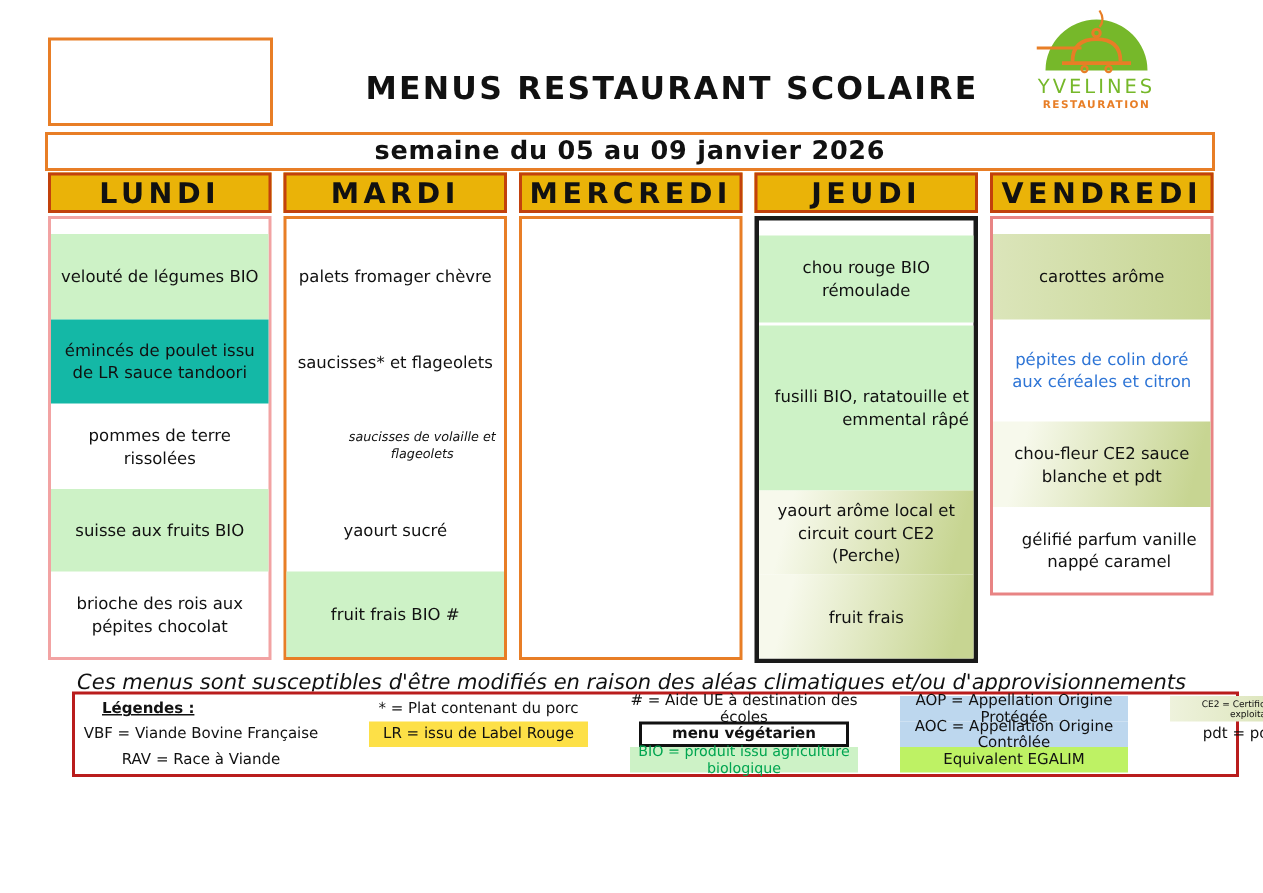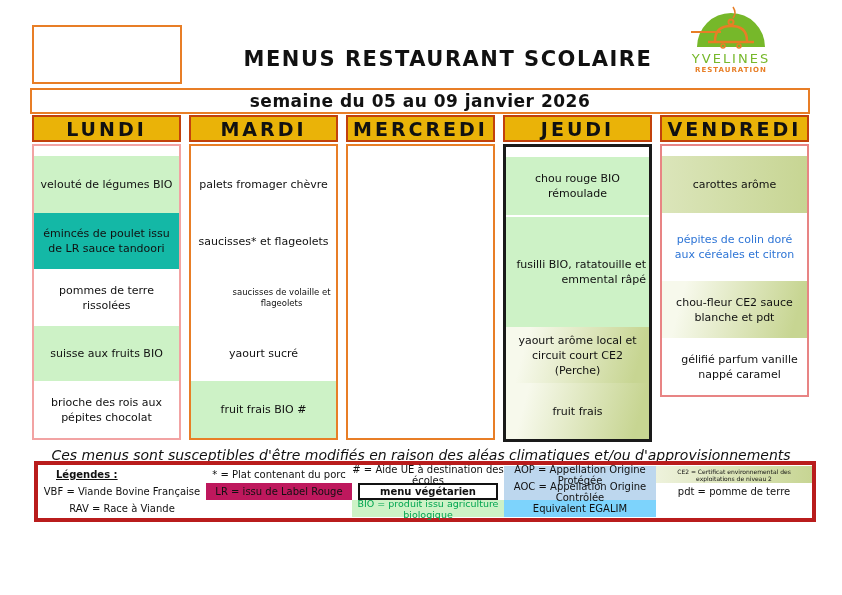--- a/index.html
+++ b/index.html
@@ -25,33 +25,33 @@
     display:flex;align-items:center;justify-content:center;
     font-size:19px;font-weight:700;letter-spacing:3px;margin-bottom:2px;}
   .day-body{border-style:solid;background:#fff;}
   .cell{display:flex;align-items:center;justify-content:center;text-align:center;
     font-size:11px;line-height:15px;padding:0 3px;box-sizing:border-box;}
   .cell.green{background:#CDF2C6;}
   .cell.pink{background:#14b8a6;}
   .cell.olive{background:linear-gradient(to right,#dbe5ba,#c7d593);}
   .cell.olive-grad{background:linear-gradient(105deg,#f7f9ec 15%,#c7d592 90%);}
   .cell.blue{color:#2E75D6;}
-  .cell.small{font-size:8.5px;line-height:11px;margin-left:36px;}
+  .cell.small{font-size:8.5px;font-style:italic;line-height:11px;margin-left:36px;}
   
   .footnote{position:absolute;top:447px;left:0;width:100%;text-align:center;
     font-style:italic;font-size:14px;}
-  .legend{position:absolute;left:34px;top:461px;width:774px;
-    border:4px solid #b91c1c;background:#fff;padding:1px 0;
-    display:grid;grid-template-columns:168px 146px 152px 152px 156px;}
+  .legend{position:absolute;left:48px;top:461px;width:774px;
+    border:2px solid #b91c1c;background:#fff;padding:1px 0;
+    display:grid;grid-template-columns:168px 146px 152px 152px 156px;gap:28px;}
   .legend-row{height:17px;display:flex;align-items:center;justify-content:center;
     text-align:center;font-size:10px;line-height:11px;}
   .legend-row.underline{text-decoration:underline;font-weight:700;justify-content:flex-start;padding-left:18px;}
-  .legend-row.pinkbg{background:#be185d;}
+  .legend-row.pinkbg{background:#fde047;}
   .legend-row.bluebg{background:#BDD7EE;}
-  .legend-row.olivebg{background:#7dd3fc;}
+  .legend-row.olivebg{background:#bef264;}
   .legend-row.biobg{background:#CDF2C6;color:#00A550;font-size:9.5px;}
   .legend-row.vegebox{border:2px solid #111;height:13px;margin:0 6px;font-weight:600;}
   .legend-row.ce2{background:linear-gradient(to right,#eef2dc,#c7d593);font-size:6px;line-height:7px;padding:0 2px;}
   .legend-row.small9{font-size:10px;}
 </style>
 </head>
 <body>
 
 <div class="topbox"></div>
 

